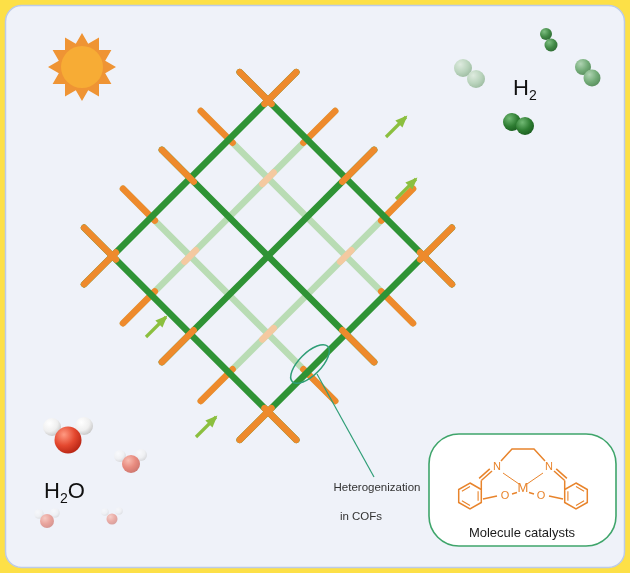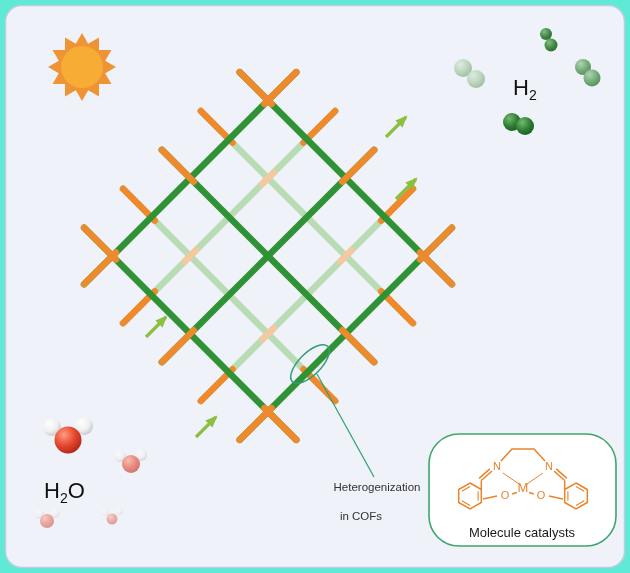--- a/index.html
+++ b/index.html
@@ -1,17 +1,17 @@
 <!DOCTYPE html>
 <html><head>
 <meta charset="utf-8">
 <style>
   html,body{margin:0;padding:0;background:#ffffff;}
   #stage{
-    position:relative;width:630px;height:573px;background:#5eead4;
+    position:relative;width:630px;height:573px;background:#fde047;
     font-family:"Liberation Sans", sans-serif;
   }
   svg{position:absolute;left:0;top:0;}
   text{font-family:"Liberation Sans", sans-serif;}
 </style>
 </head>
 <body>
 
 <div id="stage">
 <svg width="630" height="573" viewBox="0 0 630 573">

